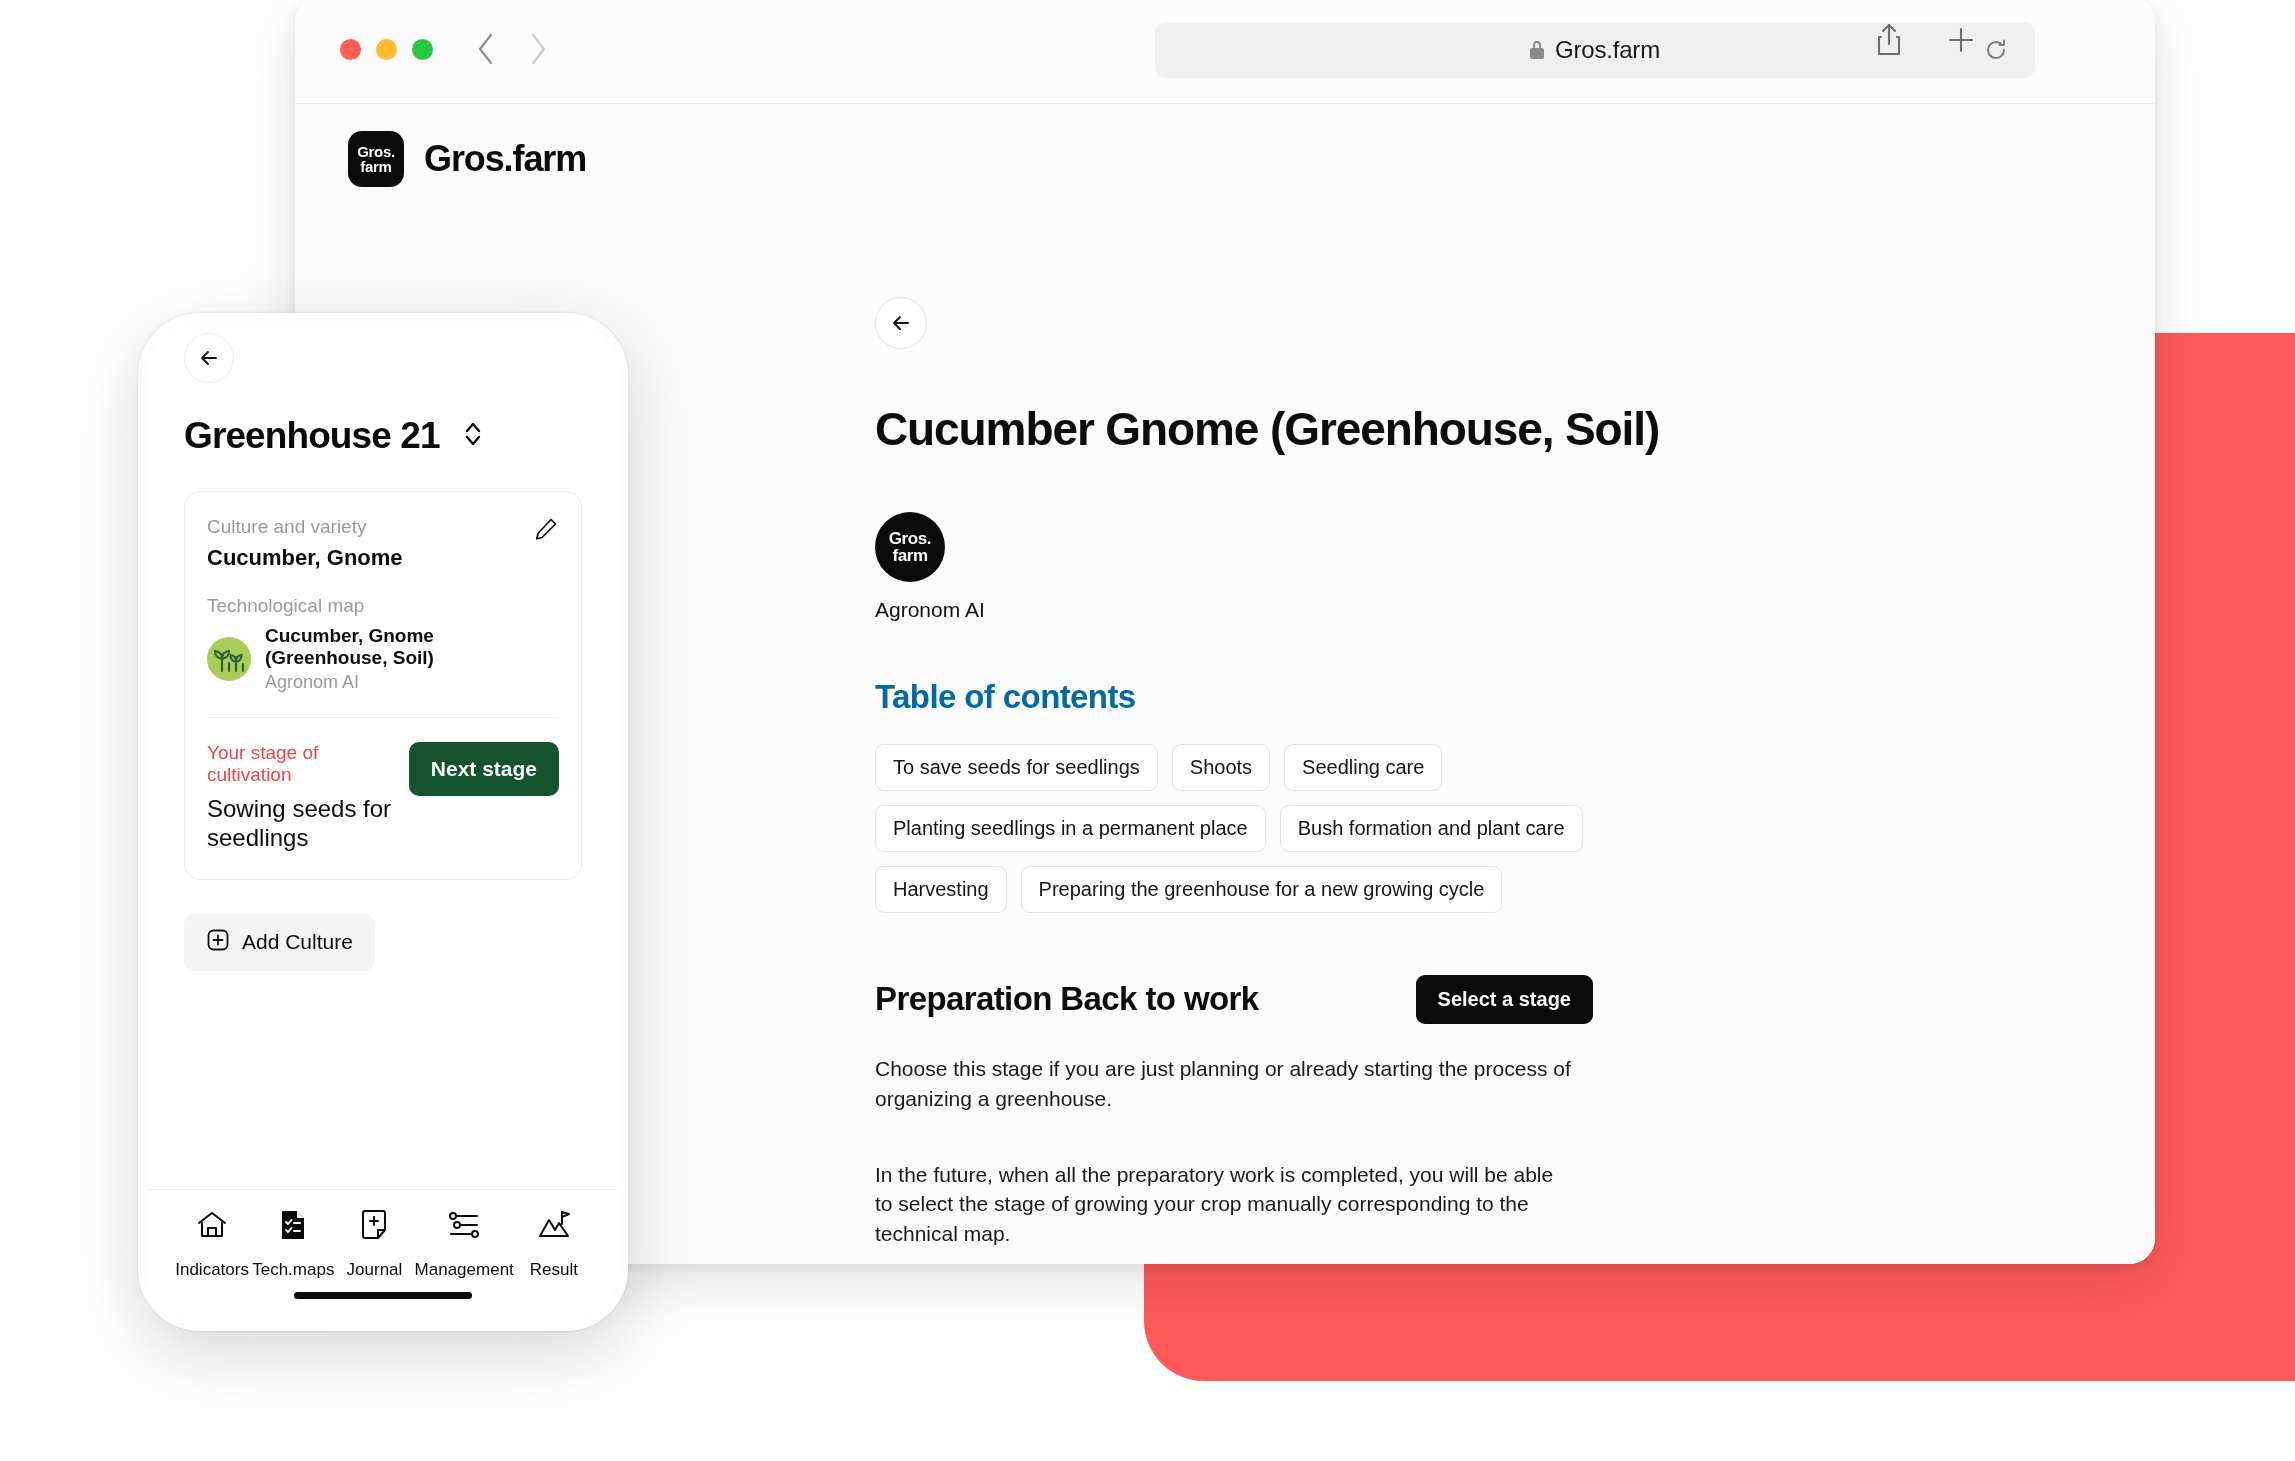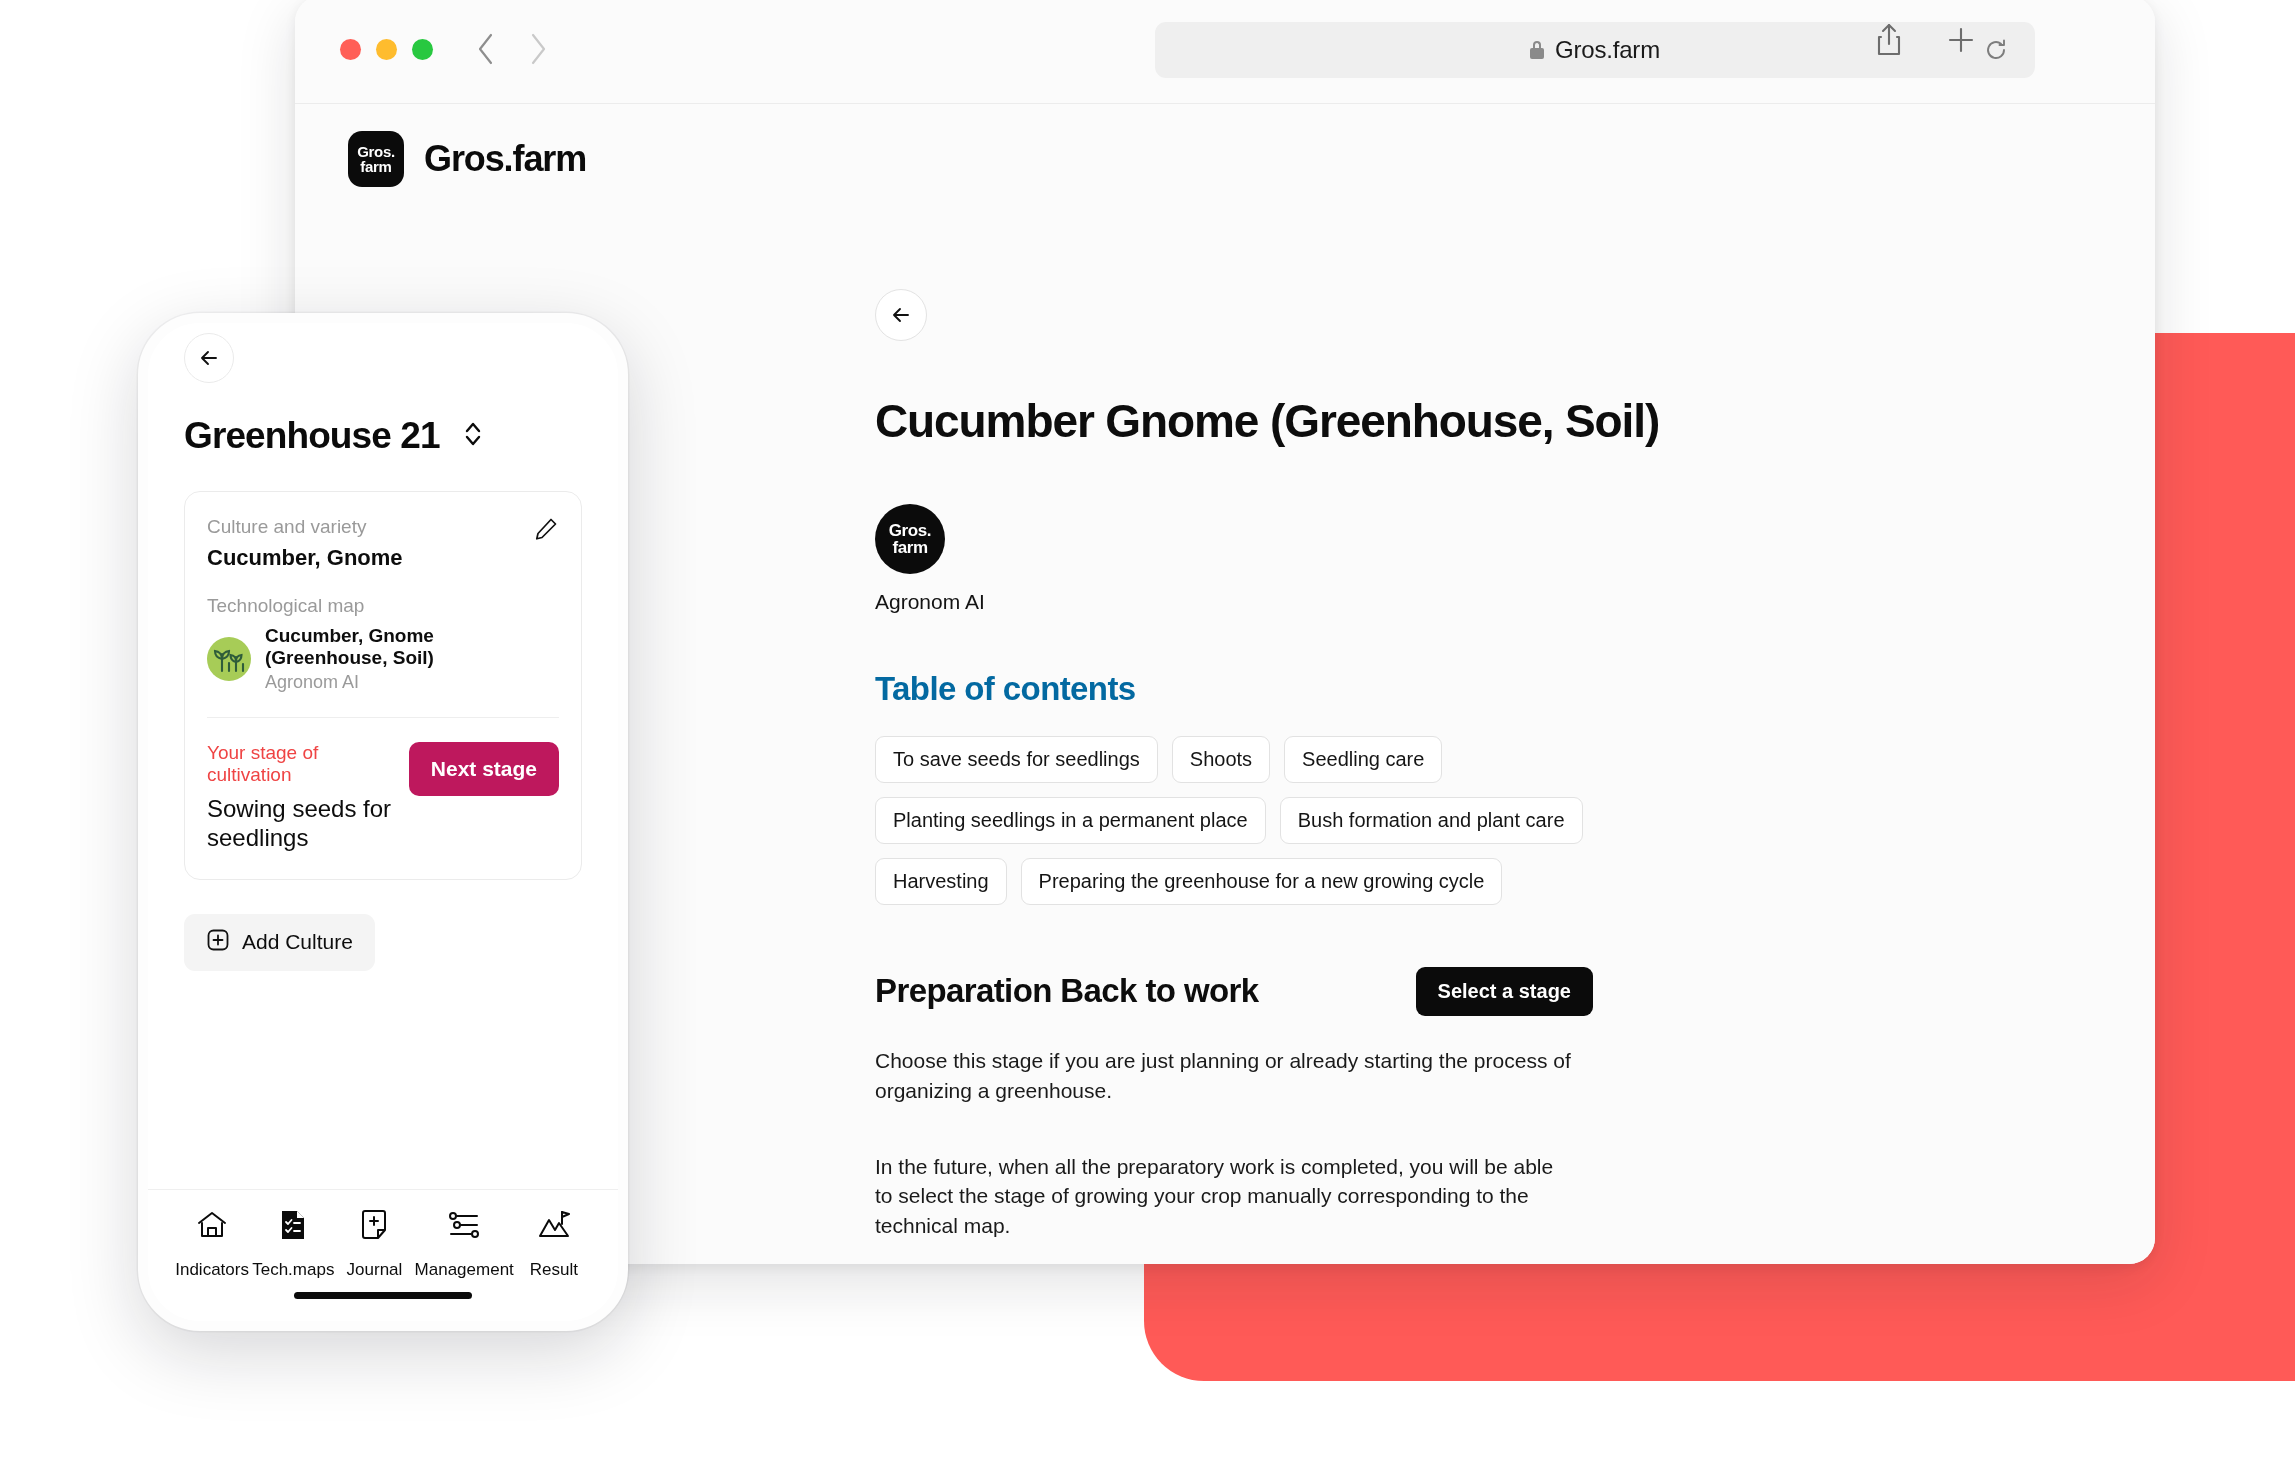--- a/index.html
+++ b/index.html
@@ -135,21 +135,21 @@
   .brand-word {
     font-size: 36px;
     font-weight: bold;
     color: #0b0b0b;
     letter-spacing: -1.1px;
   }
 
   .article {
     position: absolute;
     left: 580px;
-    top: 185px;
+    top: 193px;
     width: 800px;
   }
 
   .back-btn {
     width: 52px; height: 52px;
     border: 1.5px solid #e3e3e3;
     border-radius: 50%;
     background: #fff;
     display: flex; align-items: center; justify-content: center;
     cursor: pointer;
@@ -399,21 +399,21 @@
   }
   .sr-label { font-size: 19px; color: #ef4444; }
   .sr-value {
     margin-top: 8px;
     font-size: 24px;
     color: #0d0d0d;
     line-height: 1.22;
     max-width: 220px;
   }
   .next-stage-btn {
-    background: #be185d;
+    background: #14532d;
     color: #fff;
     border: none;
     border-radius: 10px;
     padding: 15px 22px;
     font-size: 21px;
     font-family: inherit;
     font-weight: bold;
     cursor: pointer;
     white-space: nowrap;
     flex: 0 0 auto;

